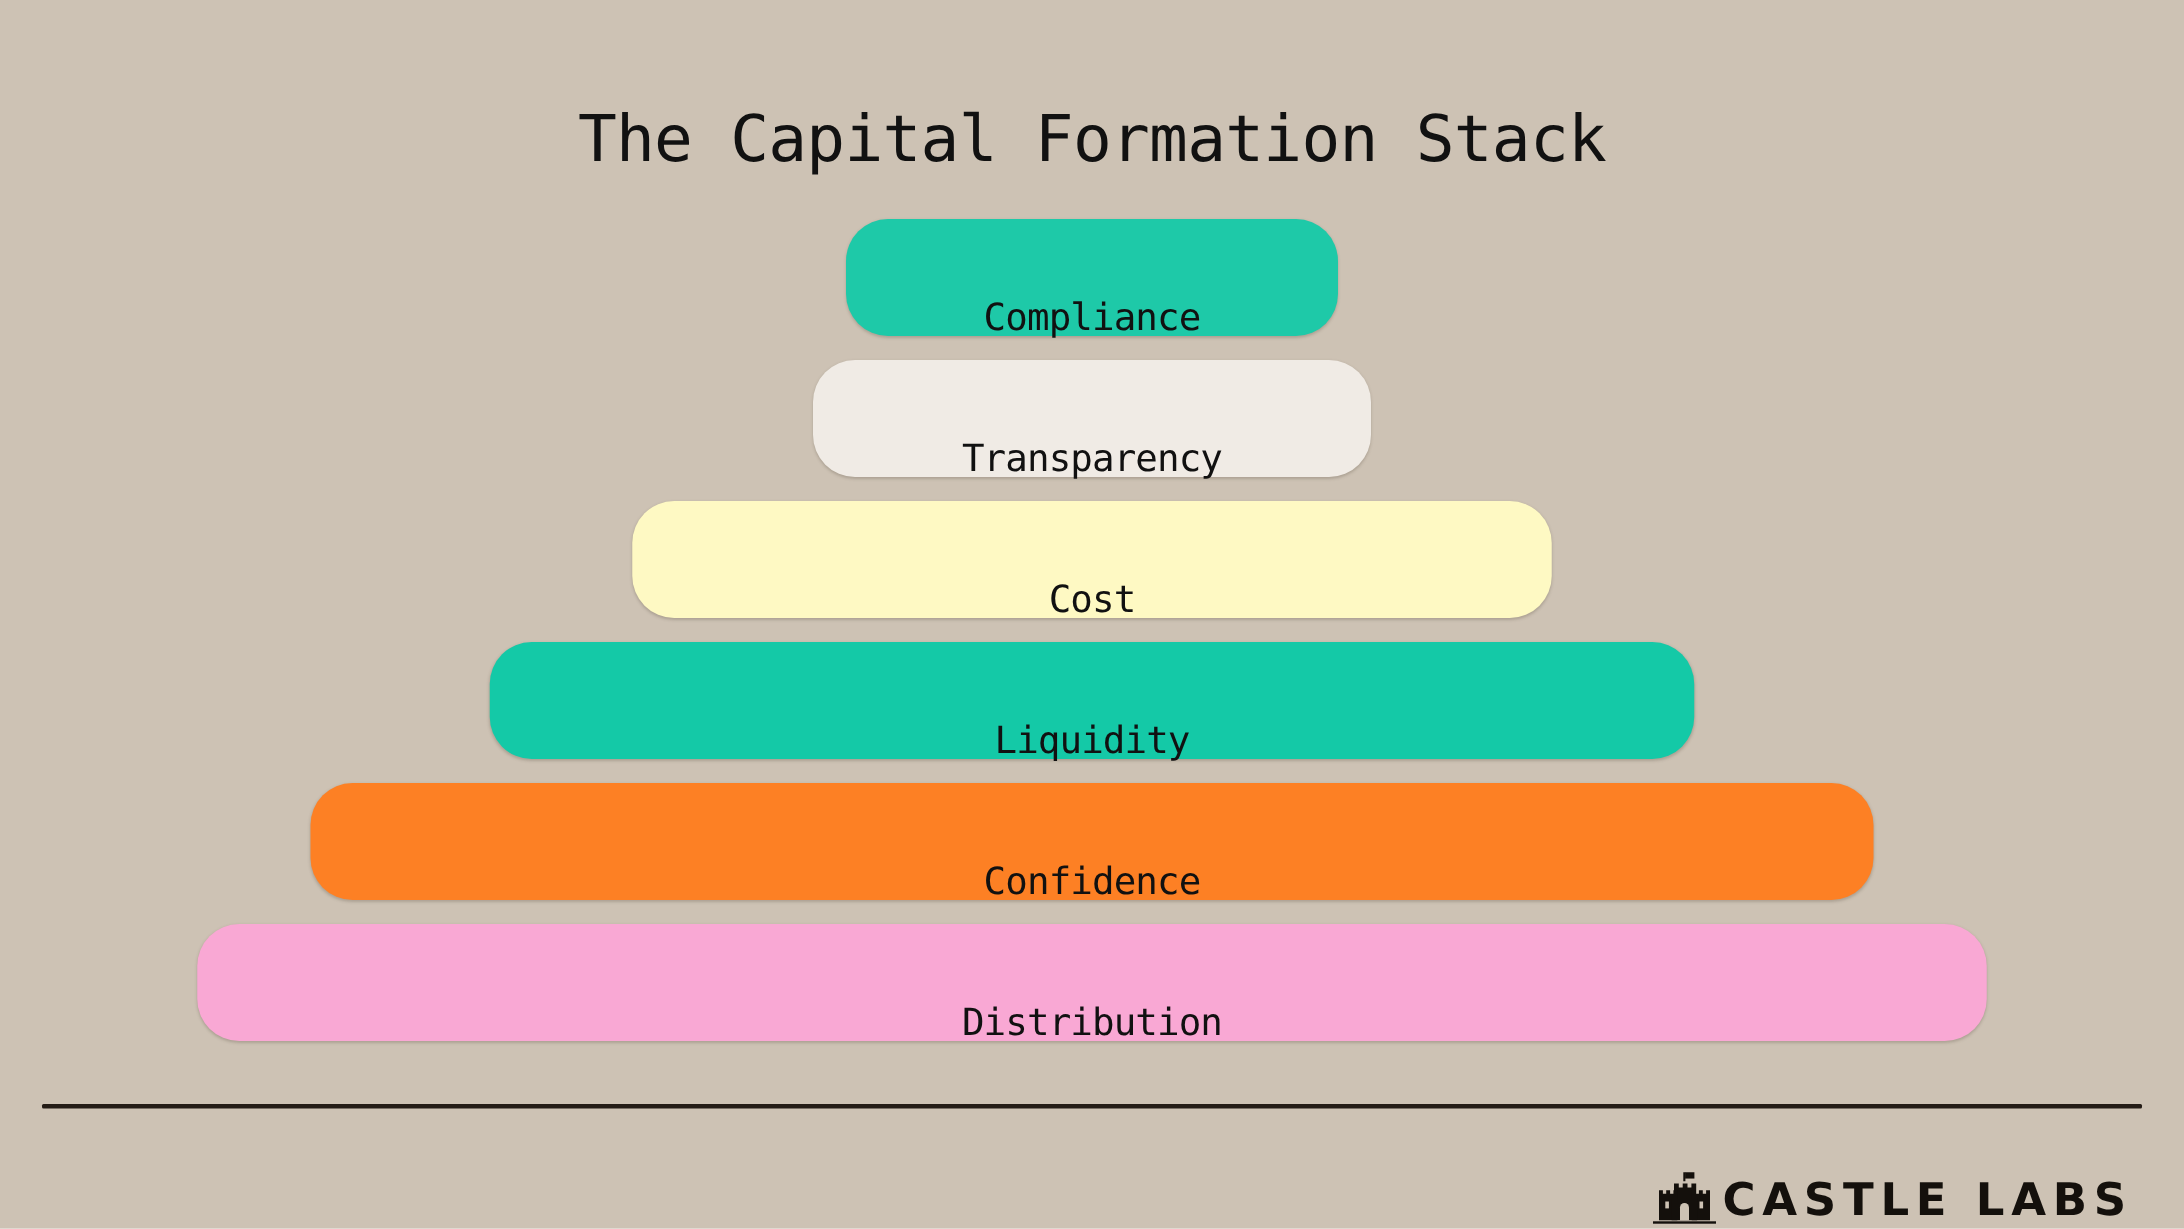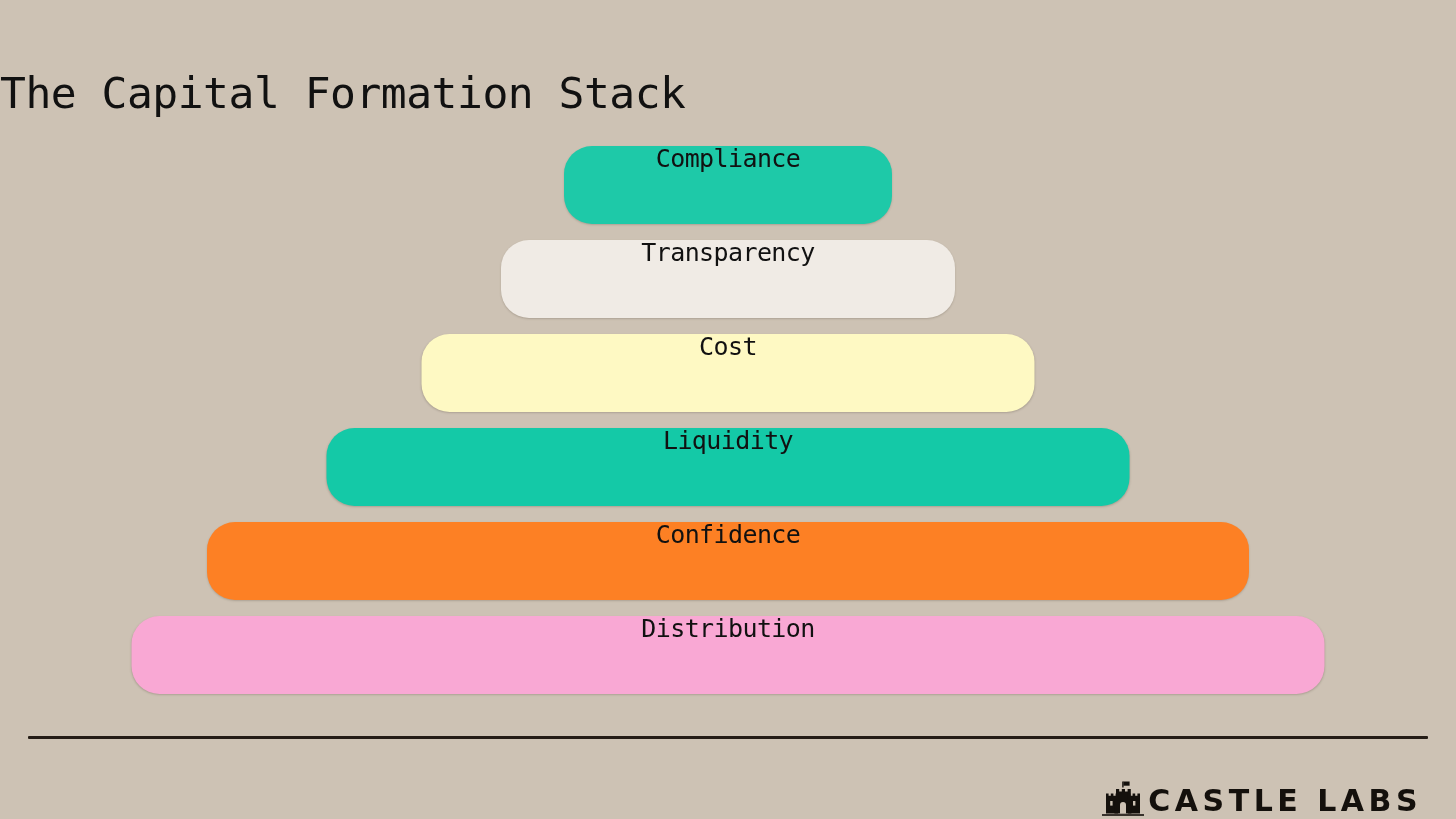--- a/index.html
+++ b/index.html
@@ -19,21 +19,21 @@
     background: #cdc2b4;
     box-sizing: border-box;
   }
 
   
   #slide-title {
     position: absolute;
     left: 0;
     top: 34px;
     width: 1456px;
-    text-align: left;
+    text-align: center;
     font-family: "DejaVu Sans Mono", "Liberation Mono", monospace;
     font-size: 43px;
     font-weight: 400;
     letter-spacing: -0.5px;
     color: #111111;
     line-height: 60px;
     white-space: nowrap;
   }
 
   
@@ -44,21 +44,21 @@
     width: 1456px;
     height: 546px;
   }
   .stack-row {
     position: absolute;
     left: 50%;
     transform: translateX(-50%);
     height: 78px;
     border-radius: 28px;
     display: flex;
-    align-items: flex-start;
+    align-items: flex-end;
     justify-content: center;
     box-shadow: 0 1px 2px rgba(90, 78, 66, 0.28);
     box-sizing: border-box;
   }
   .stack-label {
     font-family: "DejaVu Sans Mono", "Liberation Mono", monospace;
     font-size: 25px;
     font-weight: 400;
     letter-spacing: -0.6px;
     color: #111111;
@@ -105,21 +105,21 @@
 
 <div id="slide">
 
   <h1 id="slide-title">The Capital Formation Stack</h1>
 
   <div id="pyramid">
 
   <div class="stack-row" style="width: 328px; background: rgb(30, 201, 168); top: 0px;">
         <span class="stack-label">Compliance</span>
       </div>
-      <div class="stack-row" style="width: 454px; background: rgb(240, 235, 229); top: 94px;">
+      <div class="stack-row" style="width: 372px; background: rgb(240, 235, 229); top: 94px;">
         <span class="stack-label">Transparency</span>
       </div>
       <div class="stack-row" style="width: 613px; background: #fef9c3; top: 188px;">
         <span class="stack-label">Cost</span>
       </div>
       <div class="stack-row" style="width: 1042px; background: rgb(253, 128, 36); top: 376px;">
         <span class="stack-label">Confidence</span>
       </div>
       <div class="stack-row" style="width: 803px; background: rgb(20, 201, 167); top: 282px;">
         <span class="stack-label">Liquidity</span>

